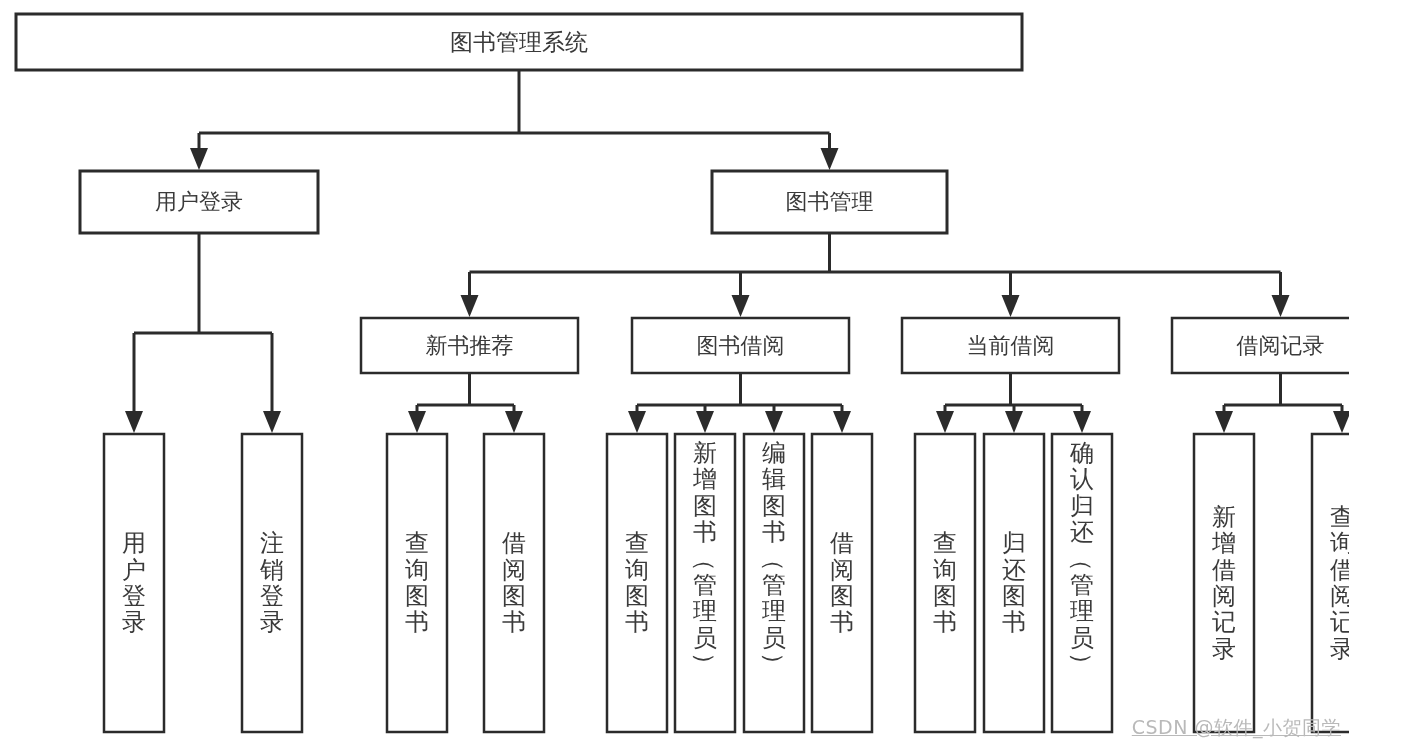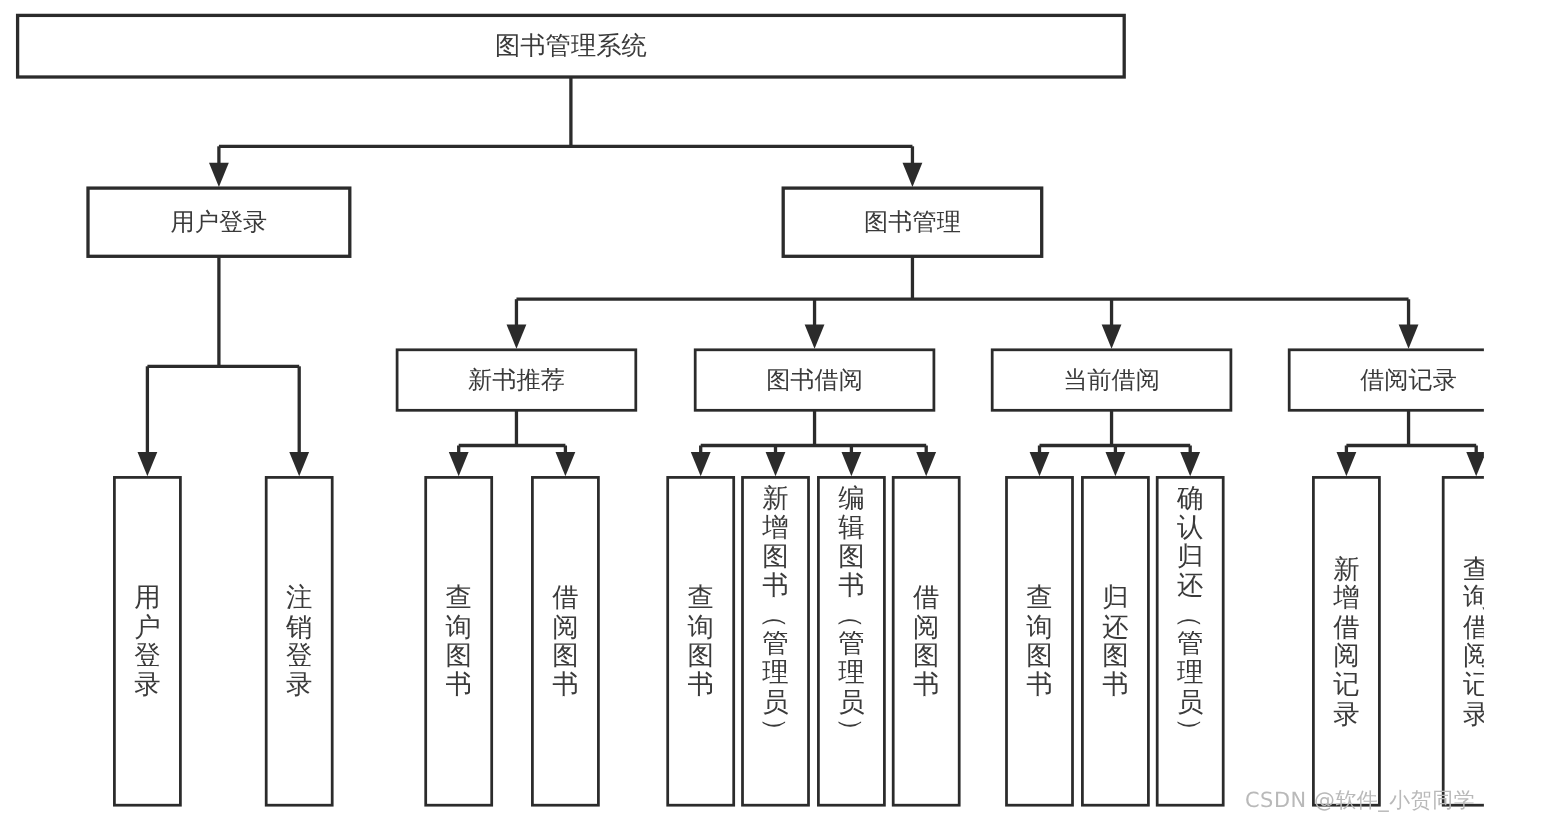--- a/index.html
+++ b/index.html
@@ -75,20 +75,21 @@
   }
   .watermark {
     position: absolute;
     right: 8px;
     bottom: 6px;
     font-family: "DejaVu Sans", "Liberation Sans", sans-serif;
     font-size: 19px;
     color: #b9b9b9;
     letter-spacing: 0.5px;
     white-space: nowrap;
+    text-decoration: underline;
   }
 </style>
 </head>
 <body>
 
 <div id="diagram-root">
 
   <svg class="diagram-canvas" viewBox="0 0 1405 747">
     <g id="connectors-layer">
         <path d="M 519 70 L 519 133" class="connector"></path>

